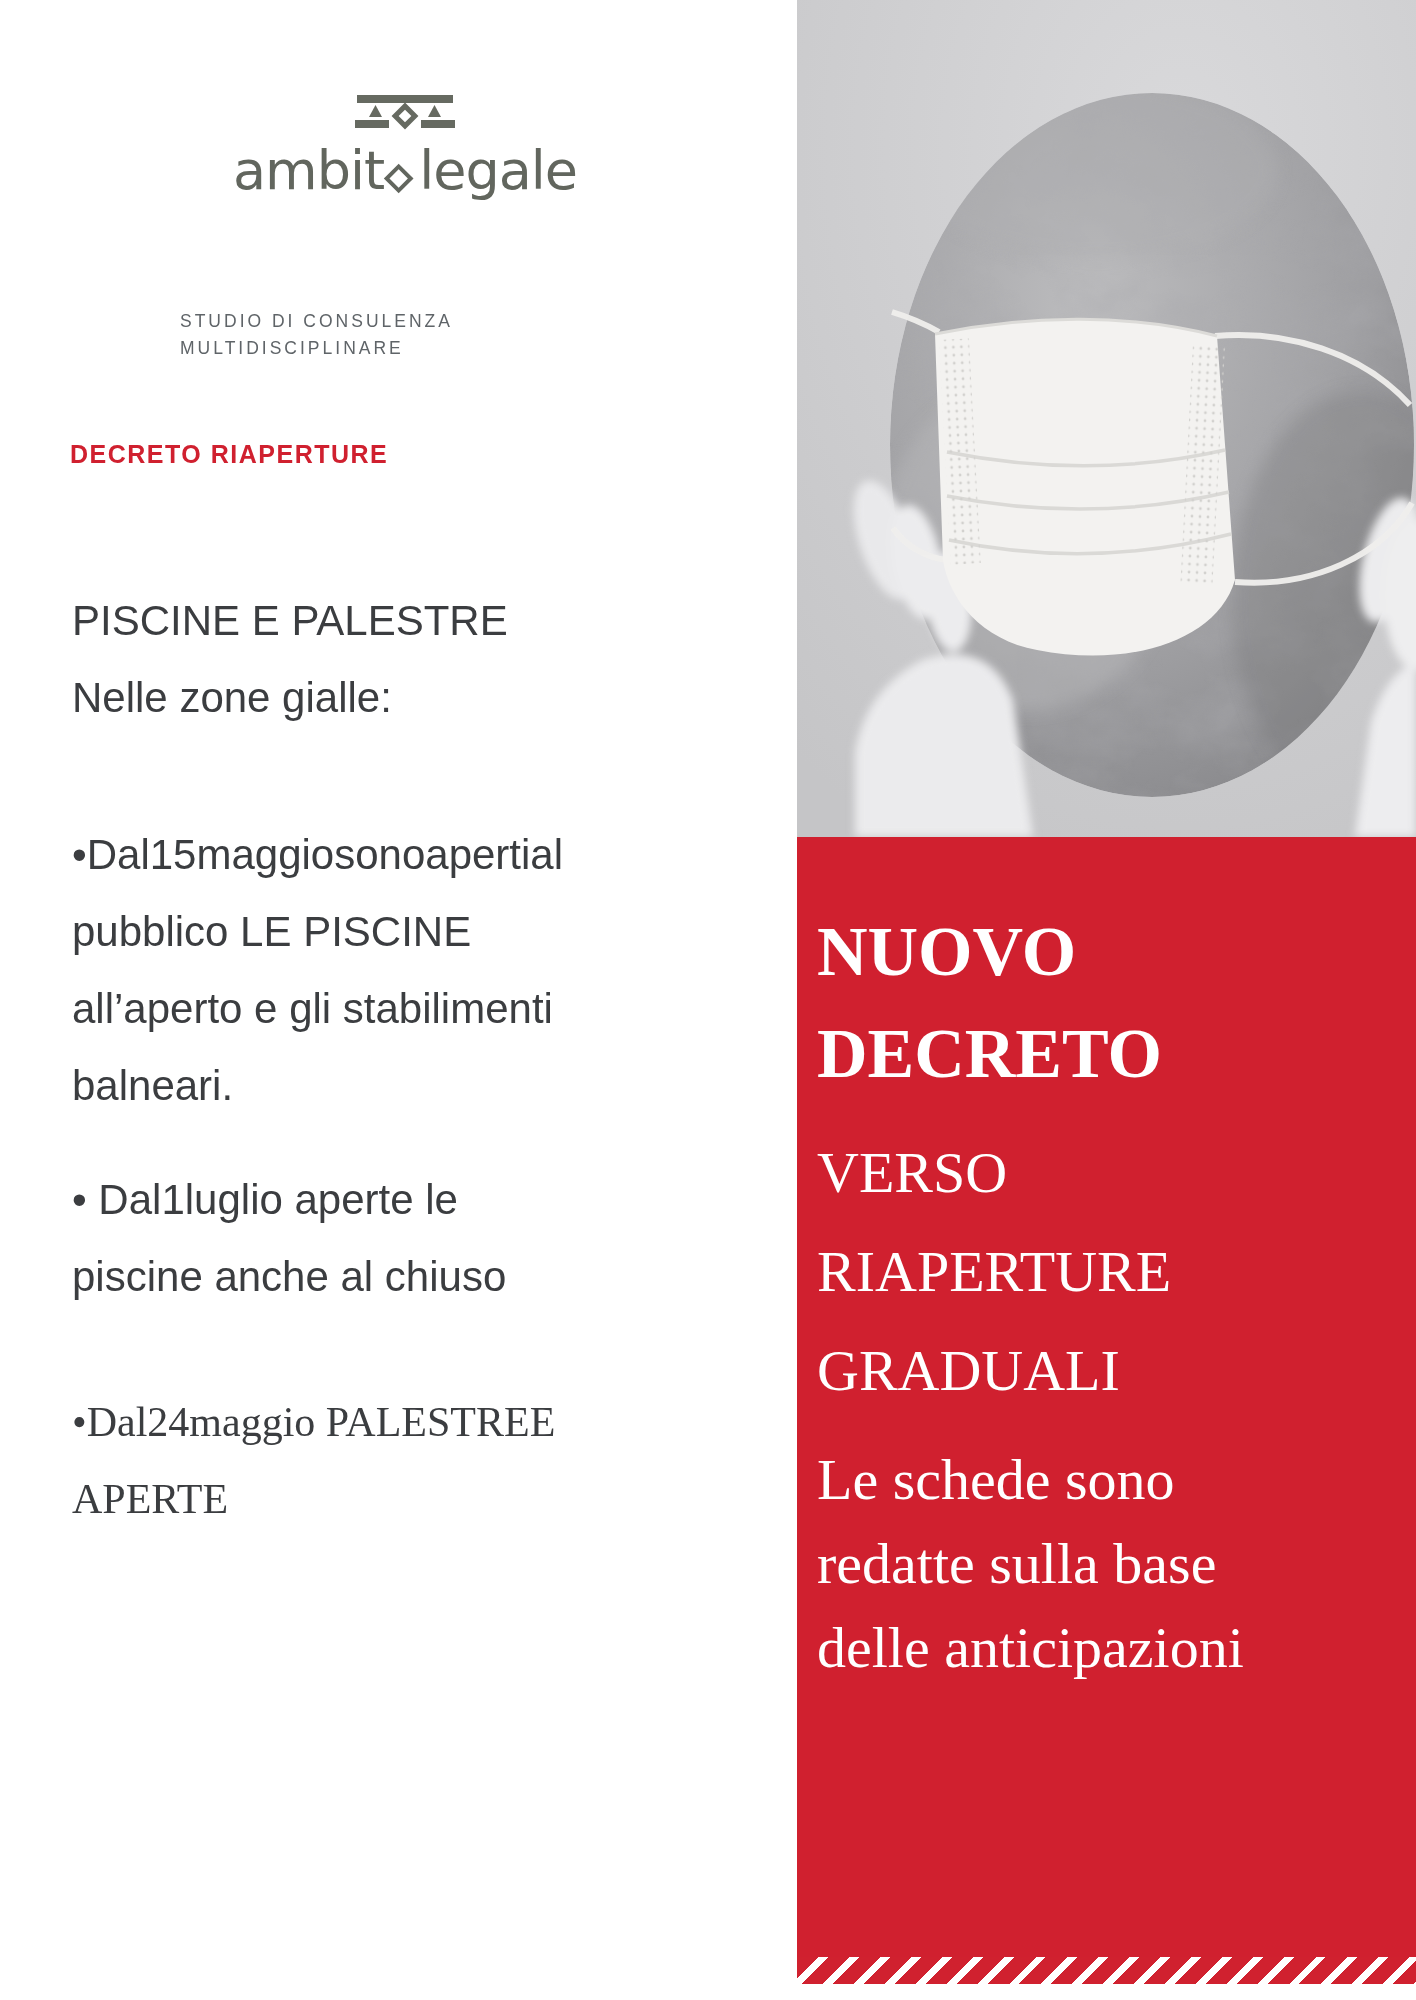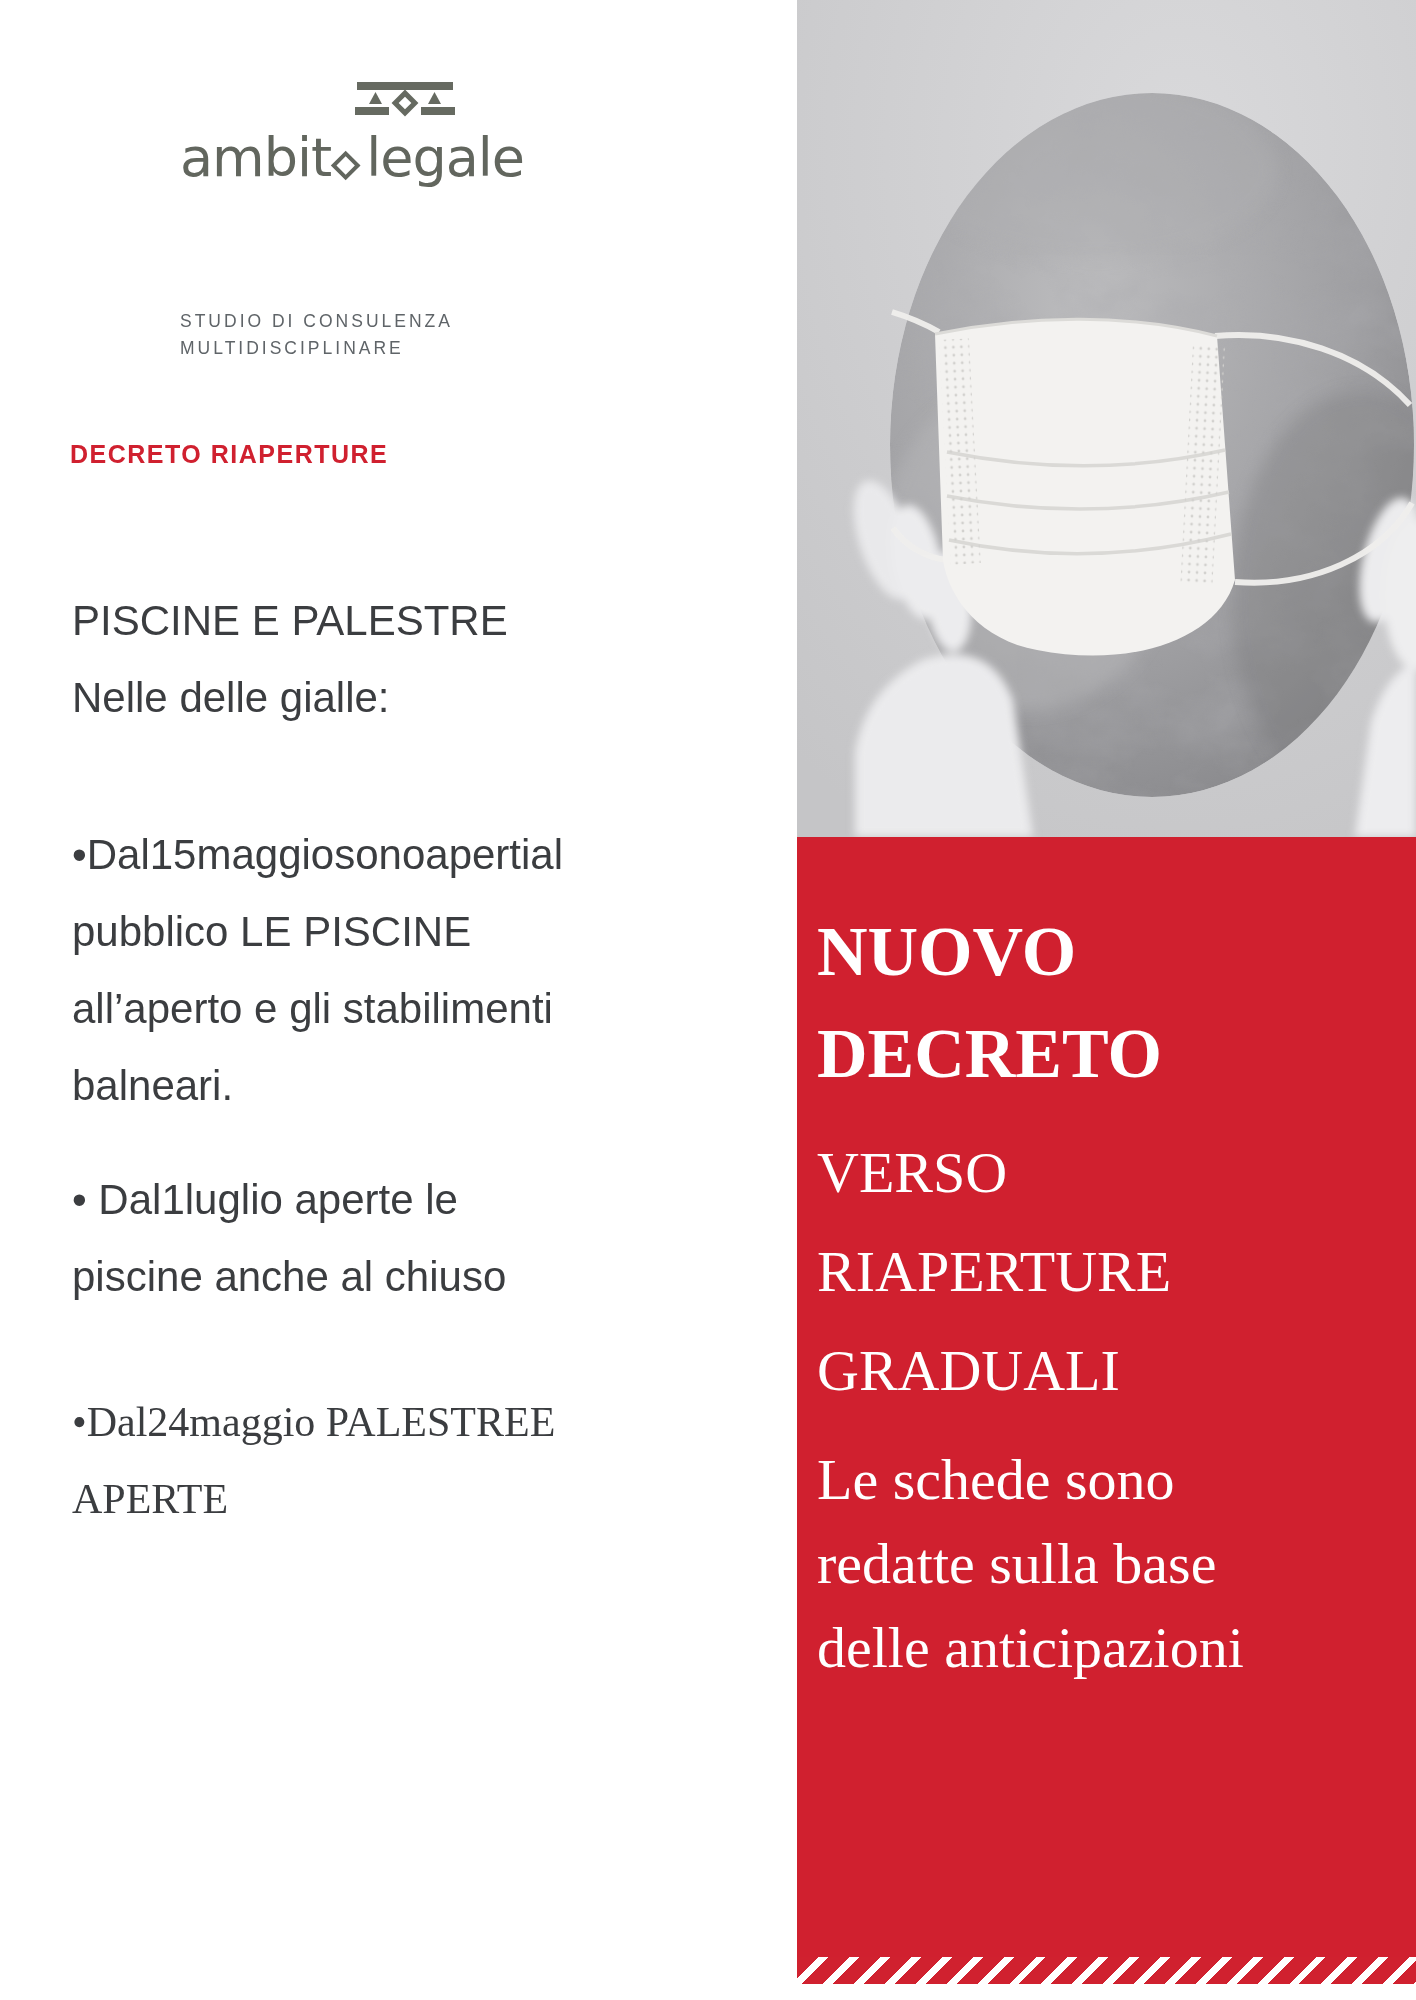--- a/index.html
+++ b/index.html
@@ -6,21 +6,22 @@
   .canvas{
     position:relative;
     width:1416px;
     height:2000px;
     background:#ffffff;
     overflow:hidden;
     font-family:"Liberation Sans", sans-serif;
   }
   
   .logo-wrap{
-    position:absolute; left:180px; top:80px; width:450px;
+    position:absolute; left:180px; top:93px; width:450px;
+    text-align:center;
   }
   .logo-icon{display:block; margin:0 auto 6px auto; width:120px; height:42px;}
   .logo-text{
     font-family:"DejaVu Sans", sans-serif;
     font-size:54px; line-height:60px;
     color:#62665e; letter-spacing:-1px;
     white-space:nowrap;
   }
   .logo-diamond{
     display:inline-block; width:13px; height:13px;
@@ -85,21 +86,21 @@
       <span>ambit</span><span class="logo-diamond"></span><span>legale</span>
     </div>
   </div>
 
   <div class="tagline">STUDIO DI CONSULENZA
 MULTIDISCIPLINARE</div>
 
   <div class="section-label">DECRETO RIAPERTURE</div>
 
   <div class="lead">PISCINE E PALESTRE
-Nelle delle gialle:</div>
+Nelle zone gialle:</div>
 
   <div class="bullet bullet-1">•Dal15maggiosonoapertial
 pubblico LE PISCINE
  all’aperto e gli stabilimenti
 balneari.</div>
   <div class="bullet bullet-2">• Dal1luglio aperte le
 piscine anche al chiuso</div>
   <div class="bullet bullet-3">•Dal24maggio PALESTREE
 APERTE</div>
 

